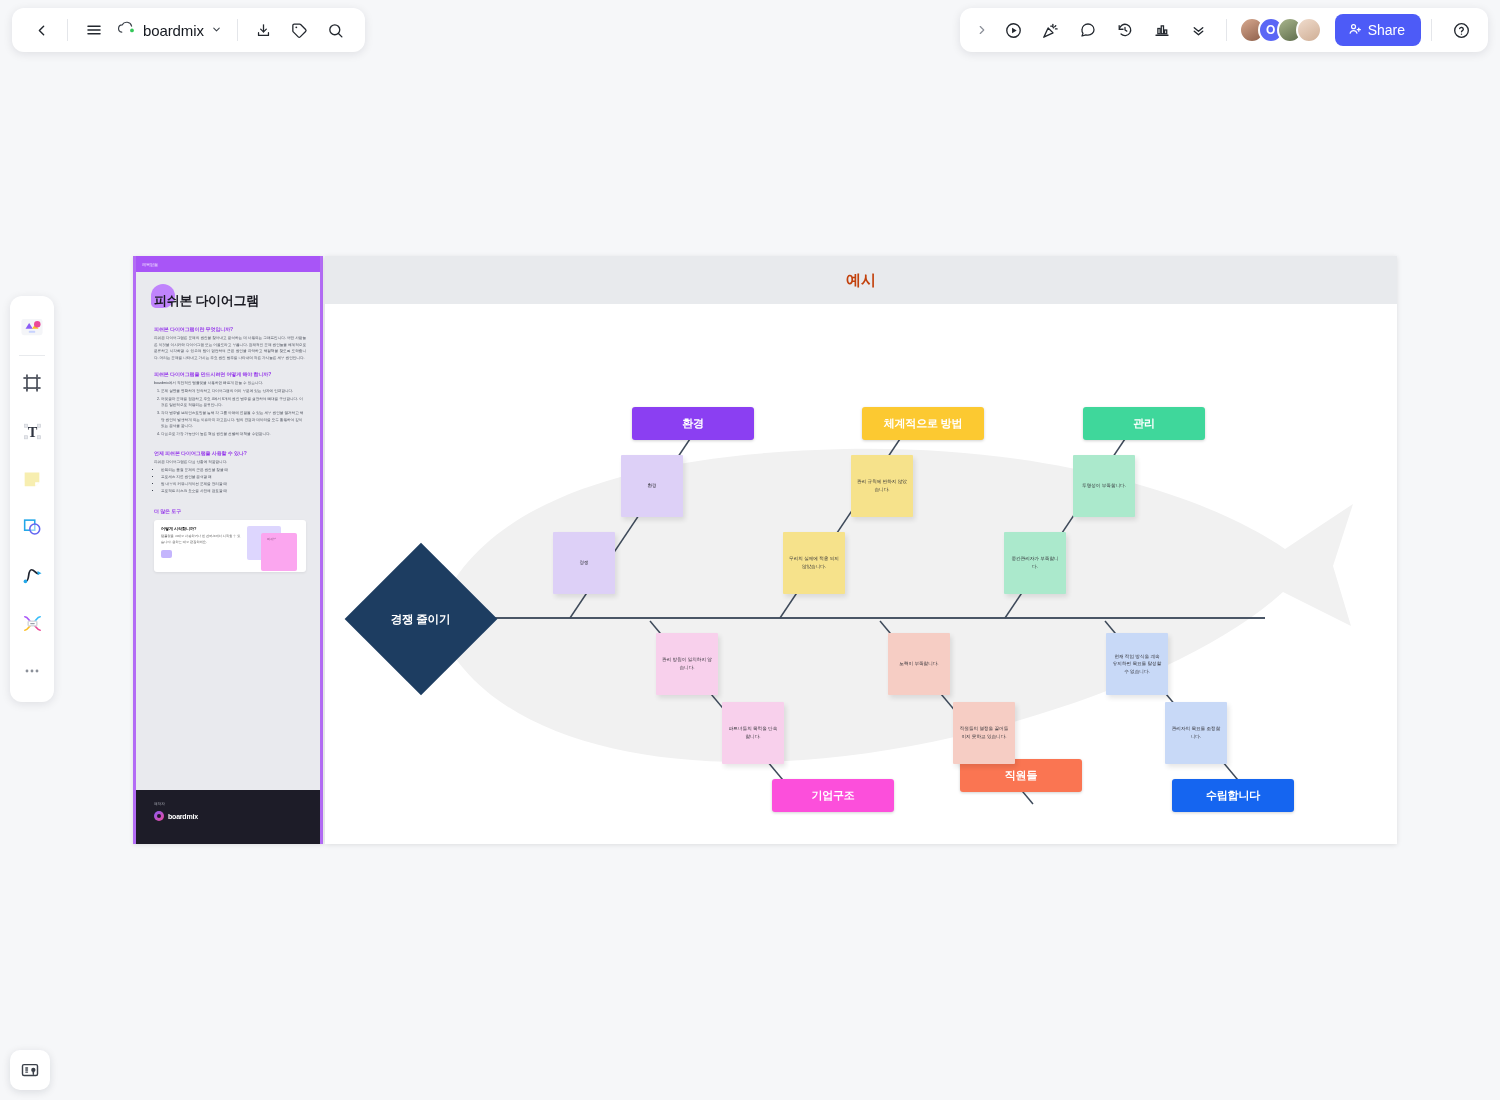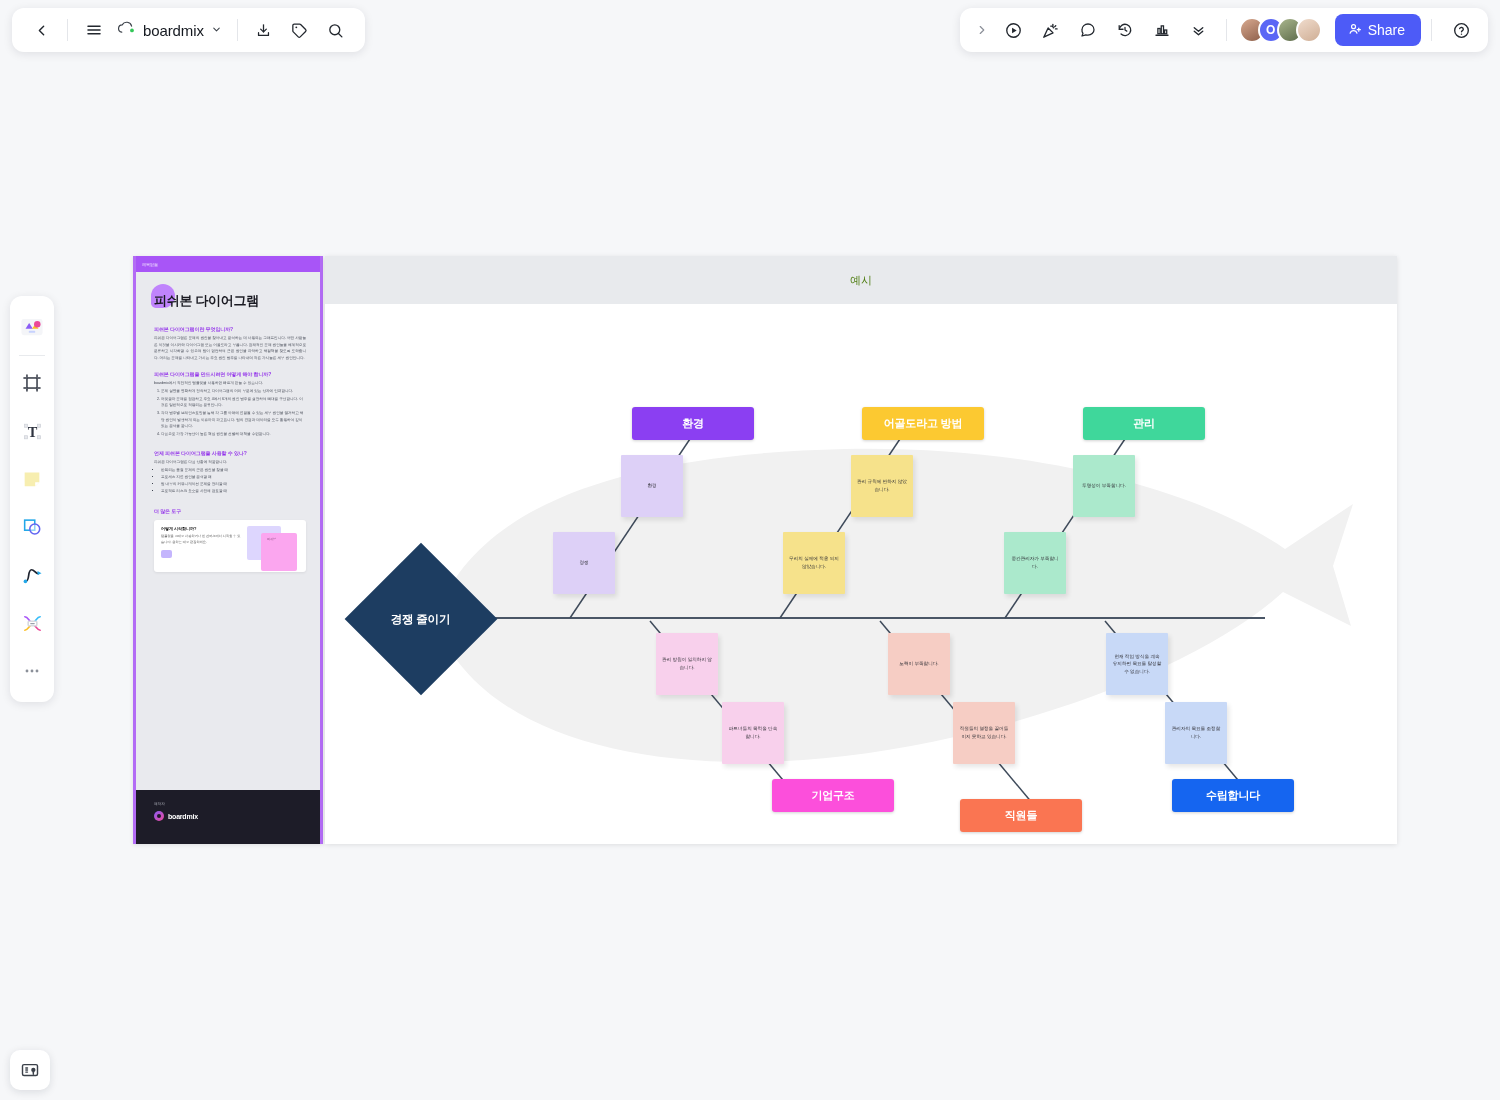--- a/index.html
+++ b/index.html
@@ -145,21 +145,21 @@
   .fb-frame {
     position: absolute; left: 325px; top: 256px;
     width: 1072px; height: 588px;
     background: #ffffff;
     box-shadow: 0 1px 5px rgba(0,0,0,.10);
   }
   .fb-header {
     height: 48px; background: #e8eaed;
     display: flex; align-items: center; justify-content: center;
   }
-  .fb-header-title { font-size: 11px; font-weight: 400; color: #4d7c0f; }
+  .fb-header-title { font-size: 15px; font-weight: 700; color: #c2410c; }
   .fb-stage { position: relative; width: 100%; height: 540px; }
 
   .fb-svg { position: absolute; left: 0; top: 0; }
 
   
   .fb-head {
     position: absolute; width: 108px; height: 108px;
     background: #1d3d61; transform: rotate(45deg);
     left: 42px; top: 261px;
     display: flex; align-items: center; justify-content: center;
@@ -480,30 +480,30 @@
       </svg>
 
       <div class="fb-head">
         <div class="fb-head-label">경쟁 줄이기</div>
       </div>
 
       <div class="cat" style="left:307px; top:103px; background:#8b3ff2;">
         <span>환경</span>
       </div>
       <div class="cat" style="left:537px; top:103px; background:#fcc931;">
-        <span>어골도라고 방법</span>
+        <span>체계적으로 방법</span>
       </div>
       <div class="cat" style="left:758px; top:103px; background:#3fd79b;">
         <span>관리</span>
       </div>
 
       <div class="cat" style="left:407px; top:475px; background:#fc4fdb;margin-left:40px;">
         <span>기업구조</span>
       </div>
-      <div class="cat" style="left:635px; top:495px; background:#fa7552;">
+      <div class="cat" style="left:635px; top:455px; background:#fa7552;">
         <span>직원들</span>
       </div>
       <div class="cat" style="left:847px; top:475px; background:#1565f0;">
         <span>수립합니다</span>
       </div>
 
       <div class="note" style="left:296px; top:151px; width:62px; height:62px; background:#ddd0f7;">
         <span>환경</span>
       </div>
       <div class="note" style="left:228px; top:228px; width:62px; height:62px; background:#ddd0f7;">

